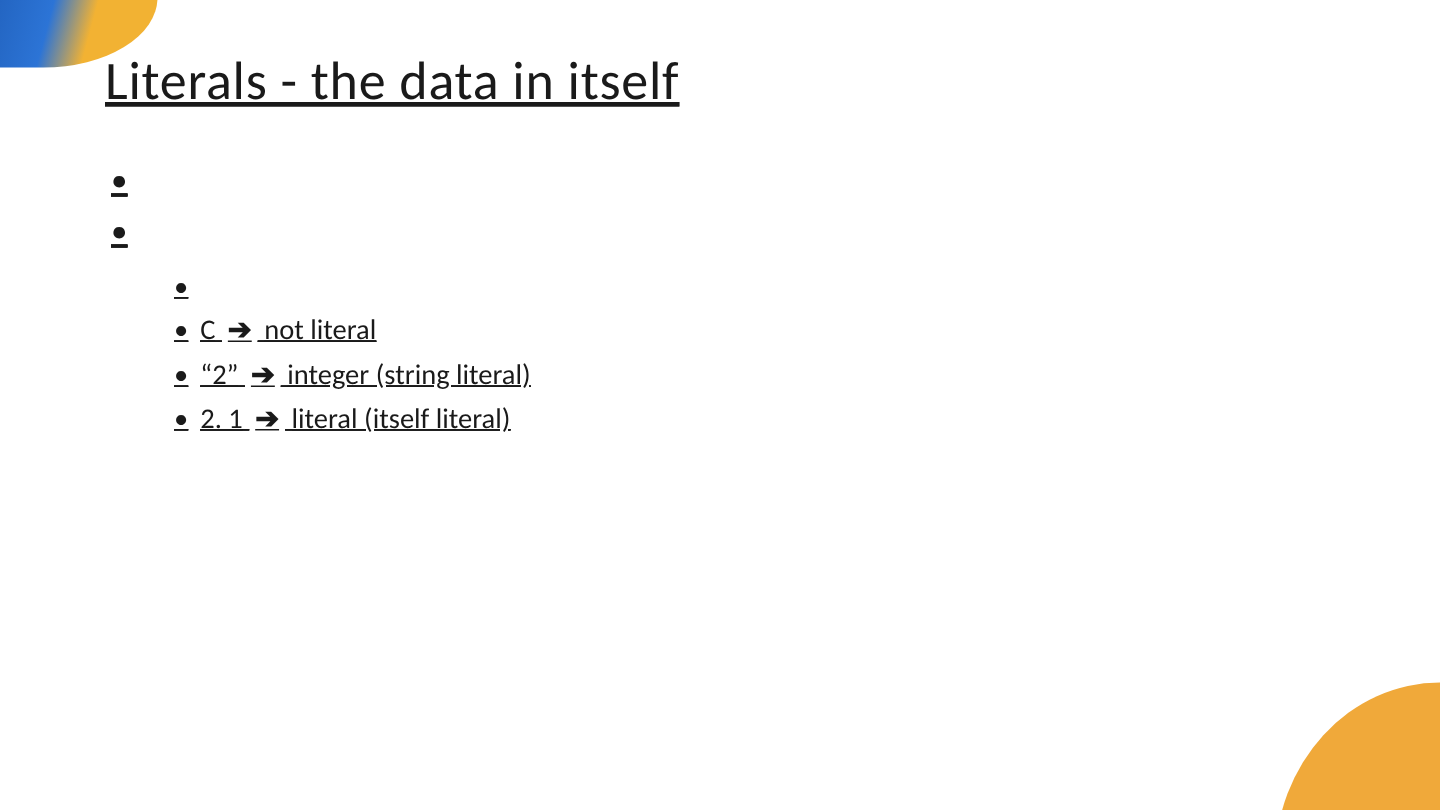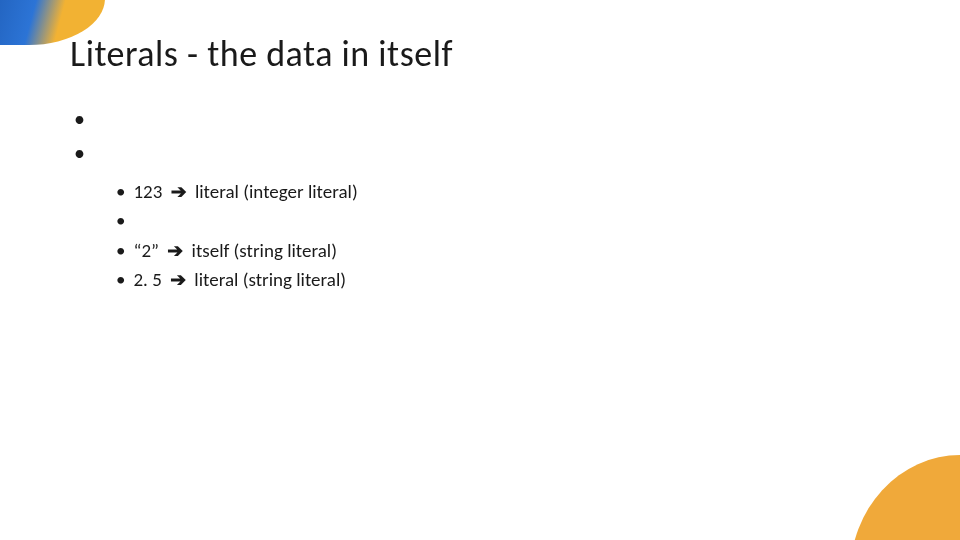--- a/index.html
+++ b/index.html
@@ -1,15 +1,15 @@
 <!DOCTYPE html>
 <html><head>
 <meta charset="utf-8">
 <style>
-  * { margin: 0; padding: 0; box-sizing: border-box; }
+  * { margin: 0; padding: 0; box-sizing: border-box; text-decoration: underline; }
   html, body { width: 960px; height: 540px; overflow: hidden; font-family: "Segoe UI", "Calibri", Arial, sans-serif; background: #fff; color: #1a1a1a; position: relative; }
   .slide { width: 960px; height: 540px; position: relative; }
 
   
   .deco-top-left {
     position: absolute;
     top: -10px; left: -15px;
     width: 120px; height: 55px;
     background: linear-gradient(105deg, #1f5eb8 0%, #2c74d6 40%, #f2b233 62%, #f2b233 100%);
     border-bottom-right-radius: 90px 55px;
@@ -58,40 +58,40 @@
         <span class="bullet">•</span>
       </li>
       <li>
         <span class="bullet">•</span>
       </li>
     </ul>
 
     <ul class="level2">
       <li>
         <span class="bullet">•</span>
-        <span>
-          <span>123</span>
-          <span class="arrow">➔</span>
-          <span>literal (integer literal)</span>
-        </span>
       </li>
       <li>
         <span class="bullet">•</span>
+        <span>
+          <span>C</span>
+          <span class="arrow">➔</span>
+          <span>not literal</span>
+        </span>
       </li>
       <li>
         <span class="bullet">•</span>
         <span>
           <span>“2”</span>
           <span class="arrow">➔</span>
-          <span>itself (string literal)</span>
+          <span>integer (string literal)</span>
         </span>
       </li>
       <li>
         <span class="bullet">•</span>
         <span>
-          <span>2. 5</span>
+          <span>2. 1</span>
           <span class="arrow">➔</span>
-          <span>literal (string literal)</span>
+          <span>literal (itself literal)</span>
         </span>
       </li>
     </ul>
   </div>
 </div>
 
 </body></html>

